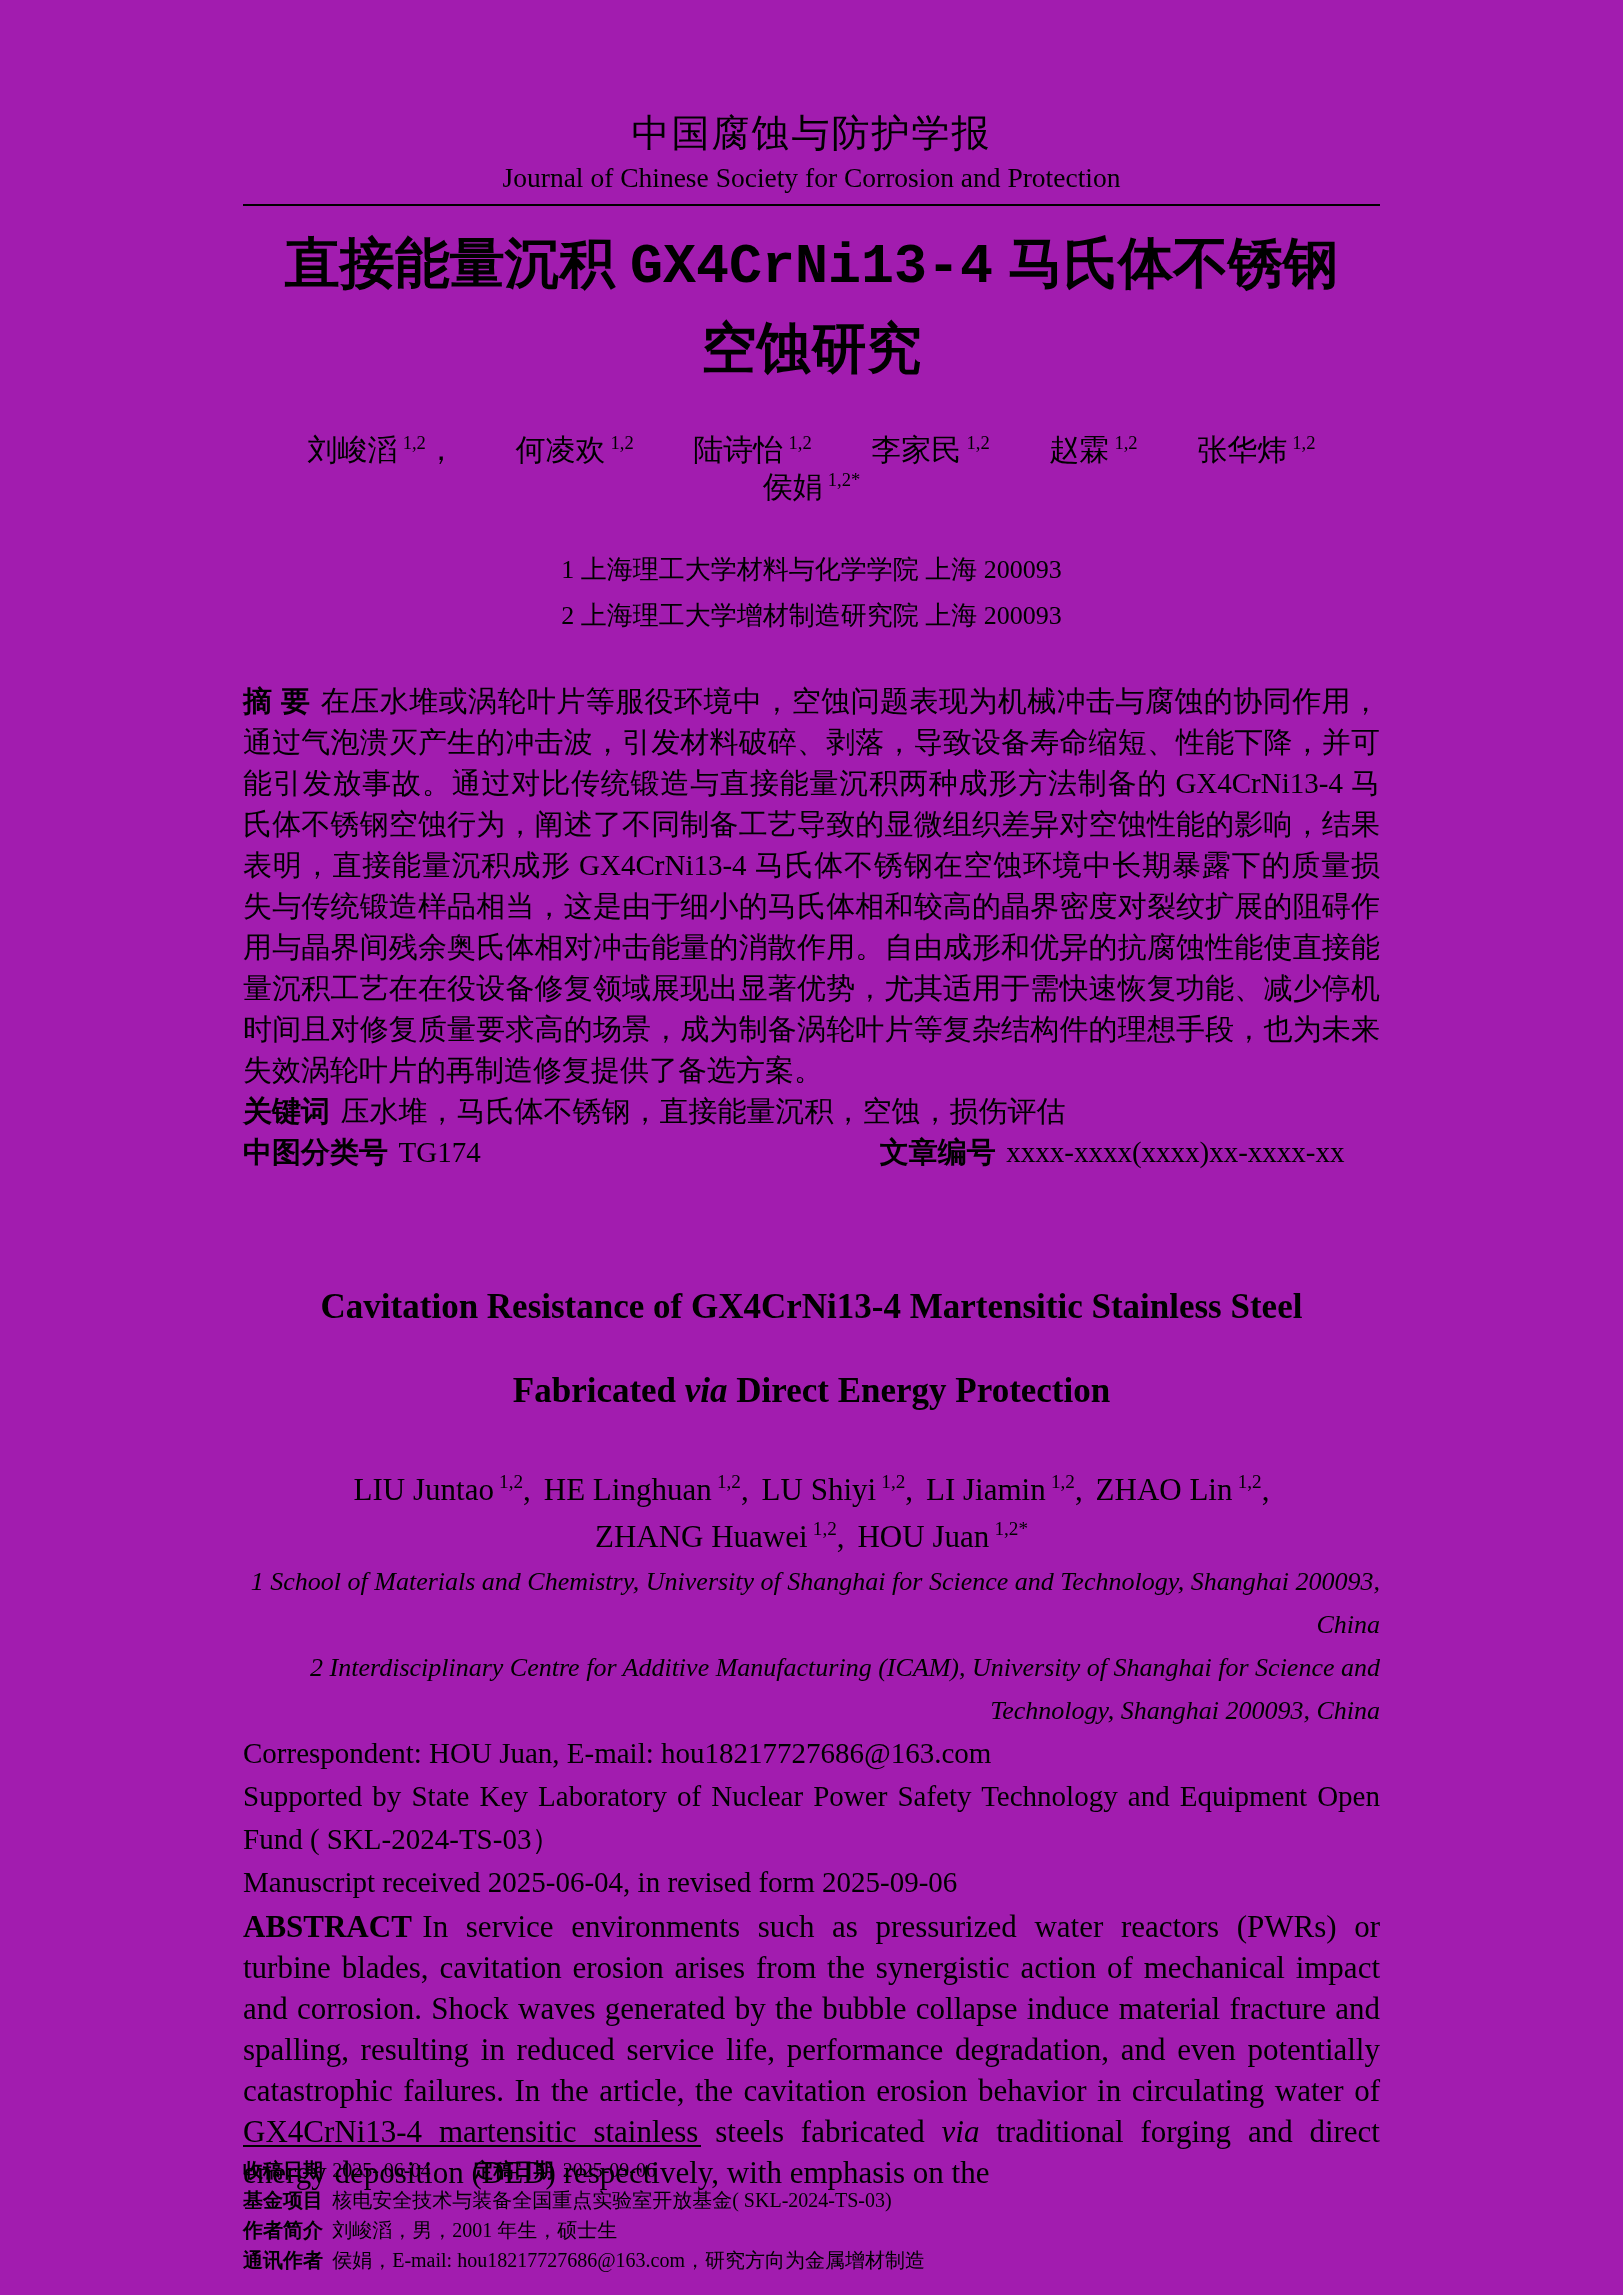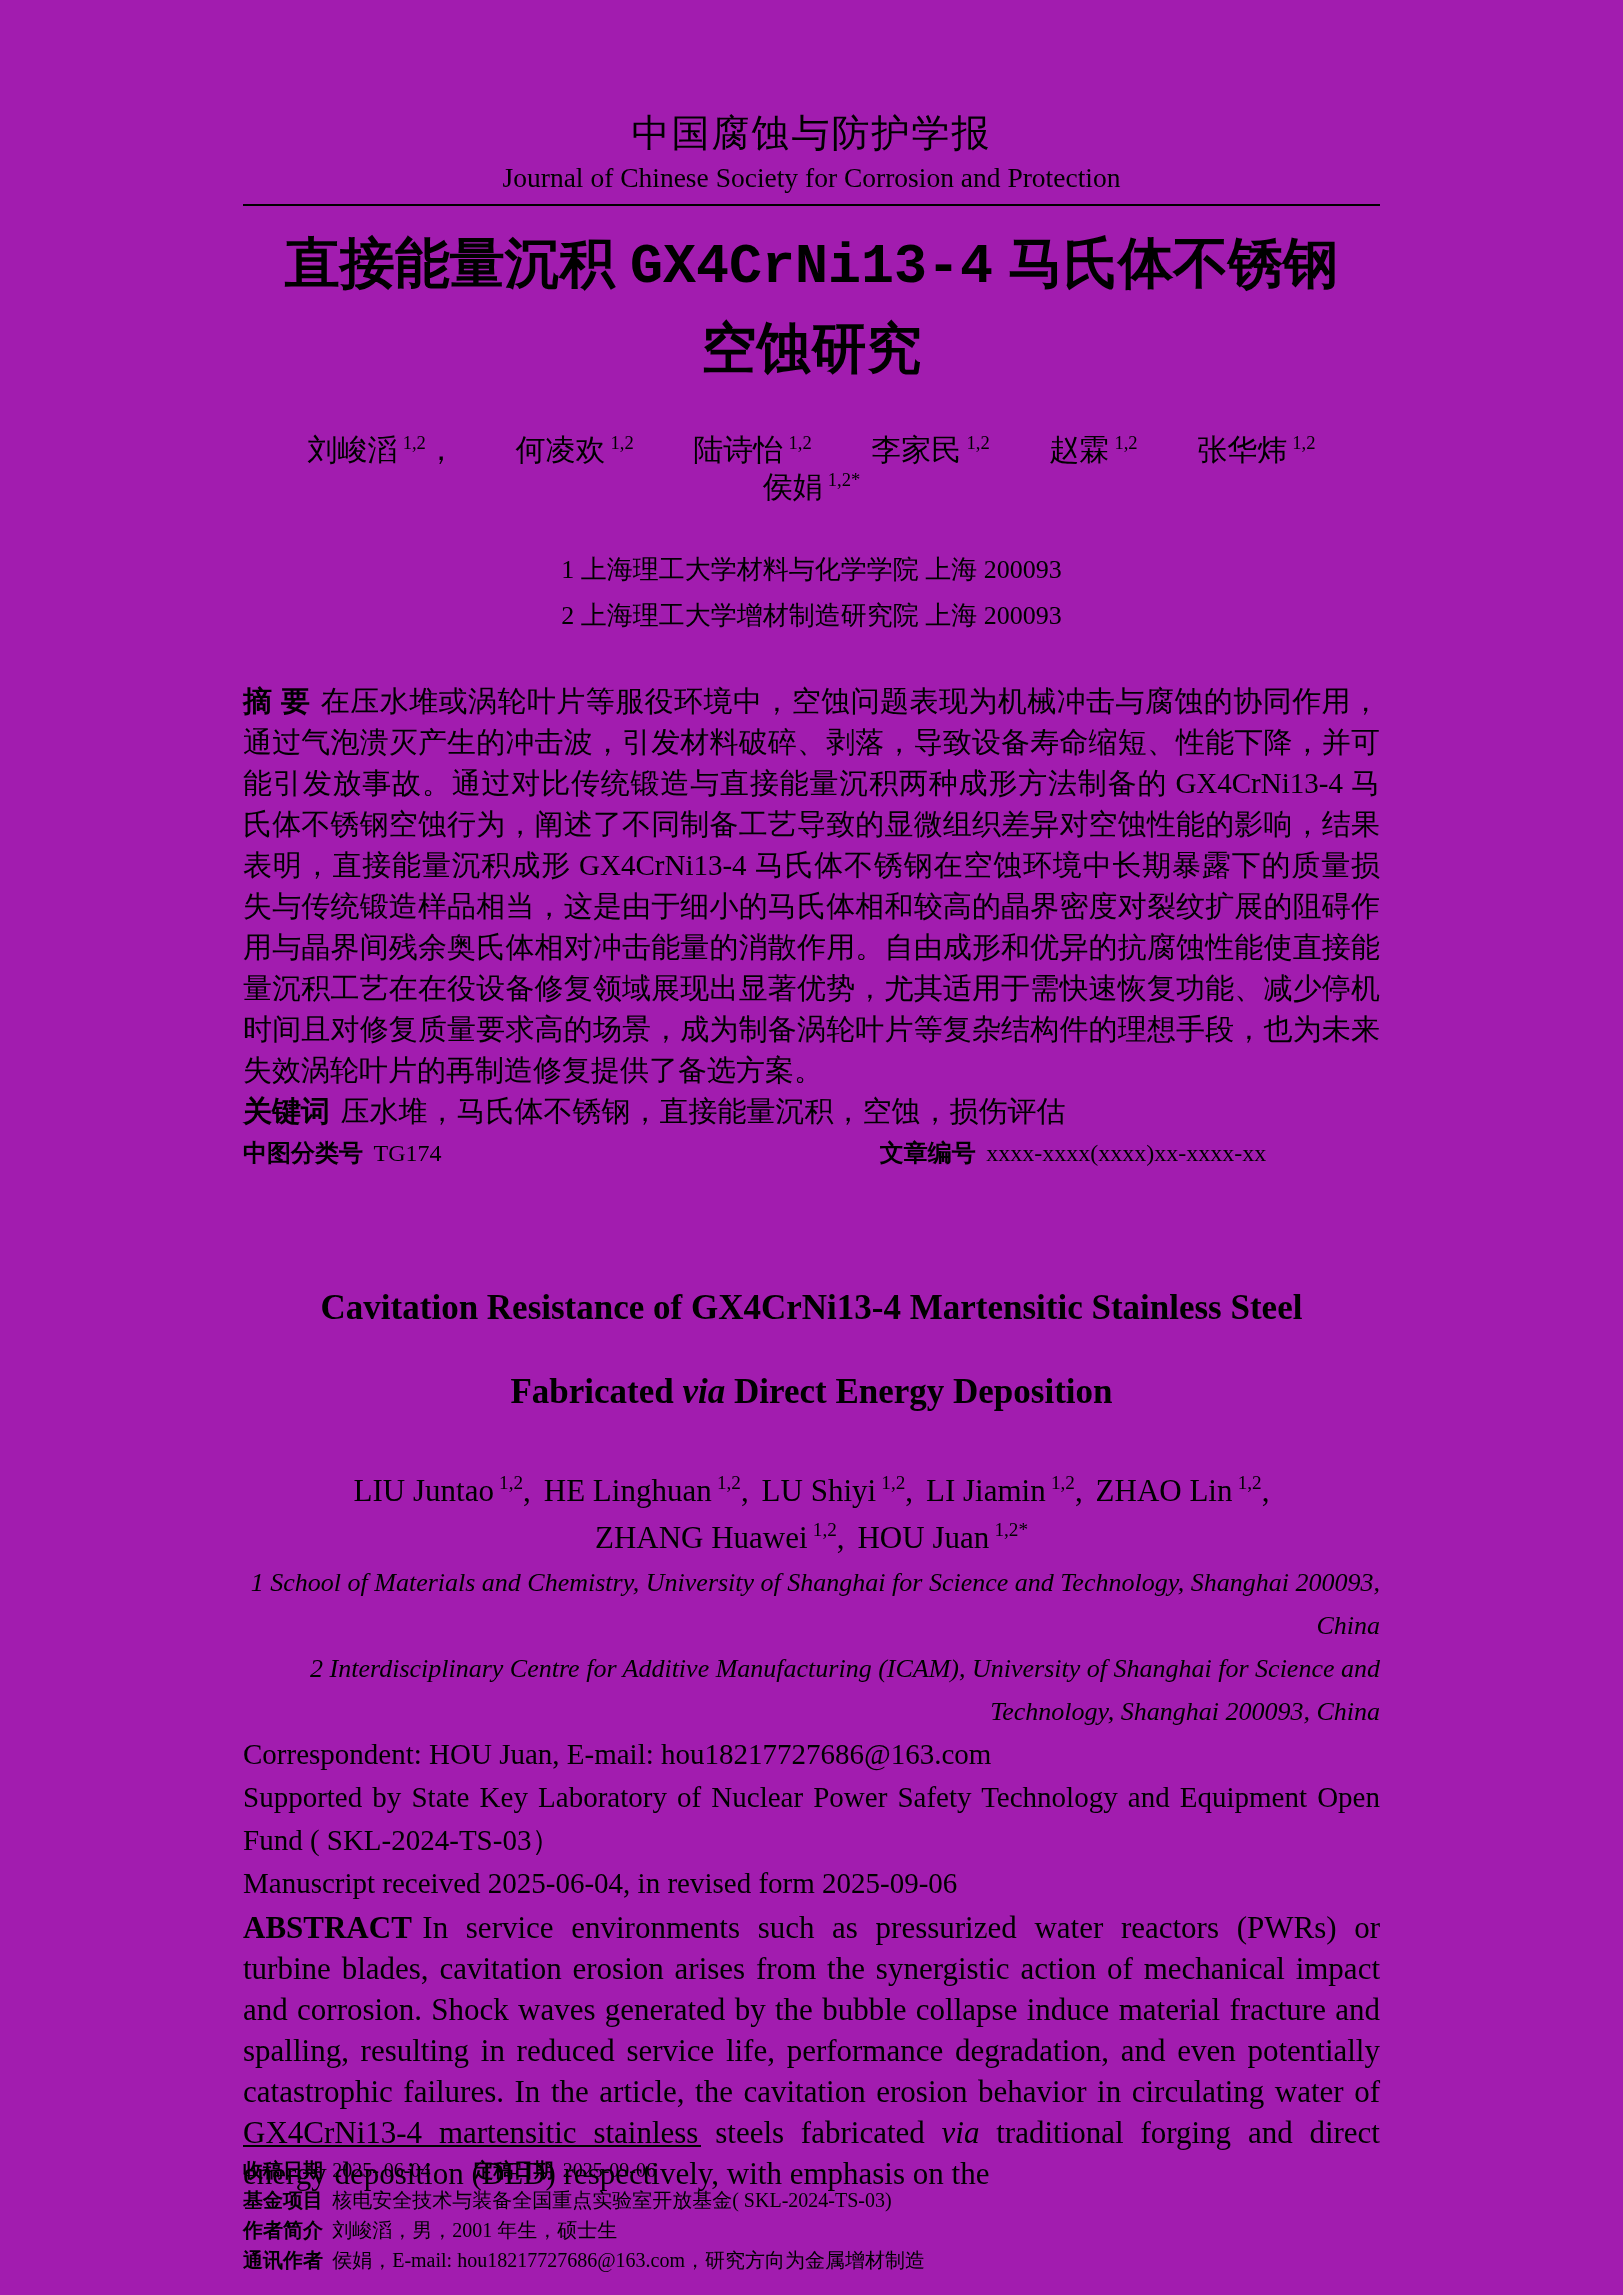--- a/index.html
+++ b/index.html
@@ -25,21 +25,21 @@
     text-align:center;
   }
   .title-cn .mono { font-family:"Liberation Mono","DejaVu Sans Mono",monospace; font-weight:700; }
   .authors-cn { margin-top:42px; font-size:30px; line-height:37px; text-align:center; }
   .authors-cn .author { margin:0 26px; white-space:nowrap; }
   sup.supn { font-size:0.62em; vertical-align:super; line-height:0; margin-left:5.2px; }
   .affils-cn { margin-top:42px; font-size:26px; line-height:46px; text-align:center; }
   .abstract-cn { margin-top:42px; font-size:29px; line-height:41px; text-align:justify; }
   .cjk-b { font-family:"Liberation Sans","DejaVu Sans",sans-serif; font-weight:700; margin-right:10.5px; }
   .kw-line { font-size:29px; line-height:41px; text-align:left; }
-  .meta-line { position:relative; font-size:24px; line-height:41px; }
+  .meta-line { position:relative; font-size:29px; line-height:41px; }
   .meta-line .seg2 { position:absolute; left:56%; top:0; }
   .title-en { margin-top:92px; font-size:35px; line-height:84px; font-weight:700; text-align:center;font-family:Liberation Serif, serif; }
   .authors-en { margin-top:33px; font-size:31px; line-height:47px; text-align:center; }
   .authors-en .author { margin:0 2.6px; white-space:nowrap; }
   .affils-en { font-size:26px; line-height:43px; font-style:italic; text-align:right; }
   .plain-line { font-size:29px; line-height:43px; text-align:left; }
   .just { text-align:justify; }
   .abstract-en { margin-top:2.6px; font-size:31px; line-height:41px; text-align:justify; }
   .abstract-en .abs-label { font-weight:700; margin-right:10.5px; }
   .footer { position:absolute; left:243px; top:2145px; width:1137px; }
@@ -81,21 +81,21 @@
 
   <p class="kw-line"><b class="cjk-b">关键词</b><span>压水堆，马氏体不锈钢，直接能量沉积，空蚀，损伤评估</span></p>
 
   <div class="meta-line">
     <span class="seg1"><b class="cjk-b">中图分类号</b><span>TG174</span></span>
     <span class="seg2"><b class="cjk-b">文章编号</b><span>xxxx-xxxx(xxxx)xx-xxxx-xx</span></span>
   </div>
 
   <h2 class="title-en">
     <span>Cavitation Resistance of GX4CrNi13-4 Martensitic Stainless Steel</span><br>
-    <span><span>Fabricated </span><i>via</i><span> Direct Energy Deposition</span></span>
+    <span><span>Fabricated </span><i>via</i><span> Direct Energy Protection</span></span>
   </h2>
 
   <p class="authors-en">
     <span class="author"><span>LIU Juntao</span><sup class="supn">1,2</sup><span>,</span></span>
     <span class="author"><span>HE Linghuan</span><sup class="supn">1,2</sup><span>,</span></span>
     <span class="author"><span>LU Shiyi</span><sup class="supn">1,2</sup><span>,</span></span>
     <span class="author"><span>LI Jiamin</span><sup class="supn">1,2</sup><span>,</span></span>
     <span class="author"><span>ZHAO Lin</span><sup class="supn">1,2</sup><span>,</span></span>
     <span class="author"><span>ZHANG Huawei</span><sup class="supn">1,2</sup><span>,</span></span>
     <span class="author"><span>HOU Juan</span><sup class="supn">1,2*</sup><span></span></span>

